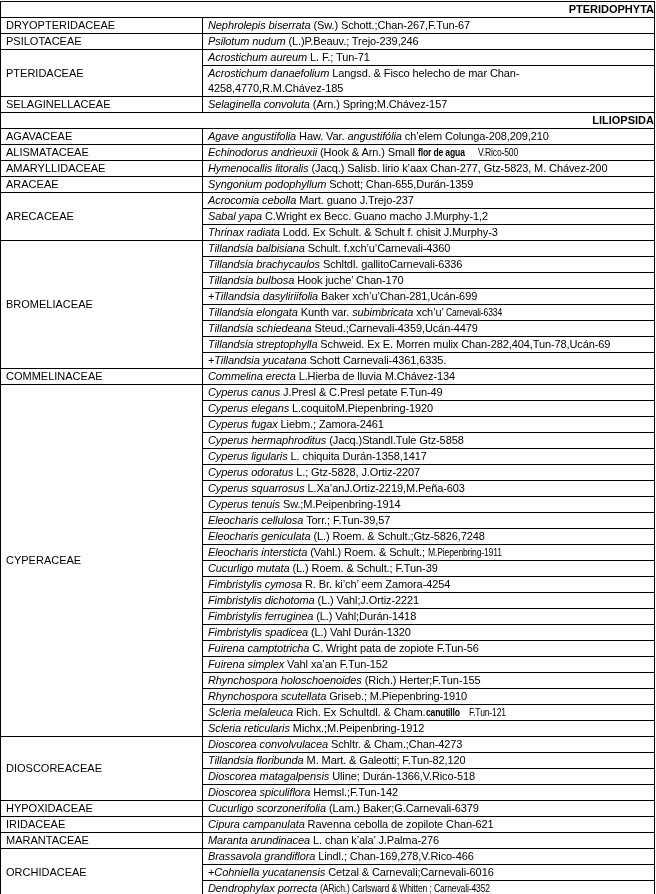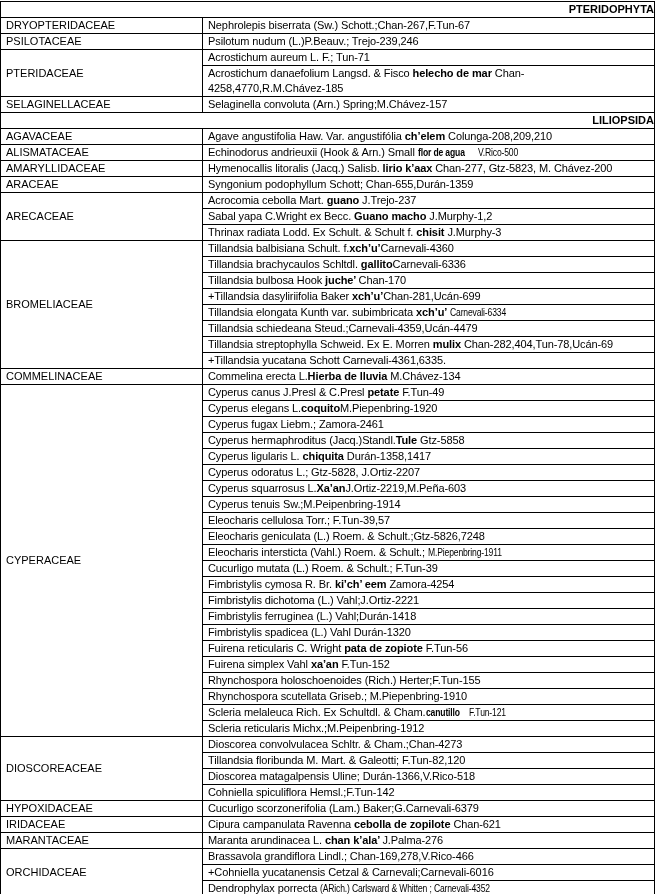--- a/index.html
+++ b/index.html
@@ -32,22 +32,22 @@
     padding: 0;
   }
   td.family {
     vertical-align: middle;
     white-space: nowrap;
   }
   td.species {
     white-space: nowrap;
     letter-spacing: -0.1px;
   }
-  .seg-i { }
-  .seg-b { font-weight: bold; }
+  .seg-i { font-style: italic; }
+  .seg-b { font-weight: normal; }
   .seg-rc, .seg-bc {
     display: inline-block;
     transform: scaleX(0.78);
     transform-origin: 0 70%;
     letter-spacing: -0.2px;
   }
   .seg-bc { font-weight: bold; }
 </style>
 </head>
 <body>
@@ -181,21 +181,21 @@
       <tr>
         <td class="species"><span class="seg-i">Fimbristylis dichotoma </span><span class="seg-r">(L.) Vahl;J.Ortiz-2221</span></td>
       </tr>
       <tr>
         <td class="species"><span class="seg-i">Fimbristylis ferruginea </span><span class="seg-r">(L.) Vahl;Durán-1418</span></td>
       </tr>
       <tr>
         <td class="species"><span class="seg-i">Fimbristylis spadicea </span><span class="seg-r">(L.) Vahl  Durán-1320</span></td>
       </tr>
       <tr>
-        <td class="species"><span class="seg-i">Fuirena reticularis </span><span class="seg-r">C. Wright </span><span class="seg-b">pata de zopiote </span><span class="seg-r">F.Tun-56</span></td>
+        <td class="species"><span class="seg-i">Fuirena camptotricha </span><span class="seg-r">C. Wright </span><span class="seg-b">pata de zopiote </span><span class="seg-r">F.Tun-56</span></td>
       </tr>
       <tr>
         <td class="species"><span class="seg-i">Fuirena simplex </span><span class="seg-r">Vahl </span><span class="seg-b">xa’an </span><span class="seg-r">F.Tun-152</span></td>
       </tr>
       <tr>
         <td class="species"><span class="seg-i">Rhynchospora holoschoenoides </span><span class="seg-r">(Rich.) Herter;F.Tun-155</span></td>
       </tr>
       <tr>
         <td class="species"><span class="seg-i">Rhynchospora scutellata </span><span class="seg-r">Griseb.; M.Piepenbring-1910</span></td>
       </tr>
@@ -209,21 +209,21 @@
         <td class="family" rowspan="4">DIOSCOREACEAE</td>
         <td class="species"><span class="seg-i">Dioscorea convolvulacea </span><span class="seg-r">Schltr. &amp; Cham.;Chan-4273</span></td>
       </tr>
       <tr>
         <td class="species"><span class="seg-i">Tillandsia floribunda </span><span class="seg-r">M. Mart. &amp; Galeotti; F.Tun-82,120</span></td>
       </tr>
       <tr>
         <td class="species"><span class="seg-i">Dioscorea matagalpensis </span><span class="seg-r">Uline;  Durán-1366,V.Rico-518</span></td>
       </tr>
       <tr>
-        <td class="species"><span class="seg-i">Cohniella spiculiflora </span><span class="seg-r">Hemsl.;F.Tun-142</span></td>
+        <td class="species"><span class="seg-i">Dioscorea spiculiflora </span><span class="seg-r">Hemsl.;F.Tun-142</span></td>
       </tr>
       <tr>
         <td class="family" rowspan="1">HYPOXIDACEAE</td>
         <td class="species"><span class="seg-i">Cucurligo scorzonerifolia </span><span class="seg-r">(Lam.) Baker;G.Carnevali-6379</span></td>
       </tr>
       <tr>
         <td class="family" rowspan="1">IRIDACEAE</td>
         <td class="species"><span class="seg-i">Cipura campanulata </span><span class="seg-r">Ravenna </span><span class="seg-b">cebolla de zopilote </span><span class="seg-r">Chan-621</span></td>
       </tr>
       <tr>

